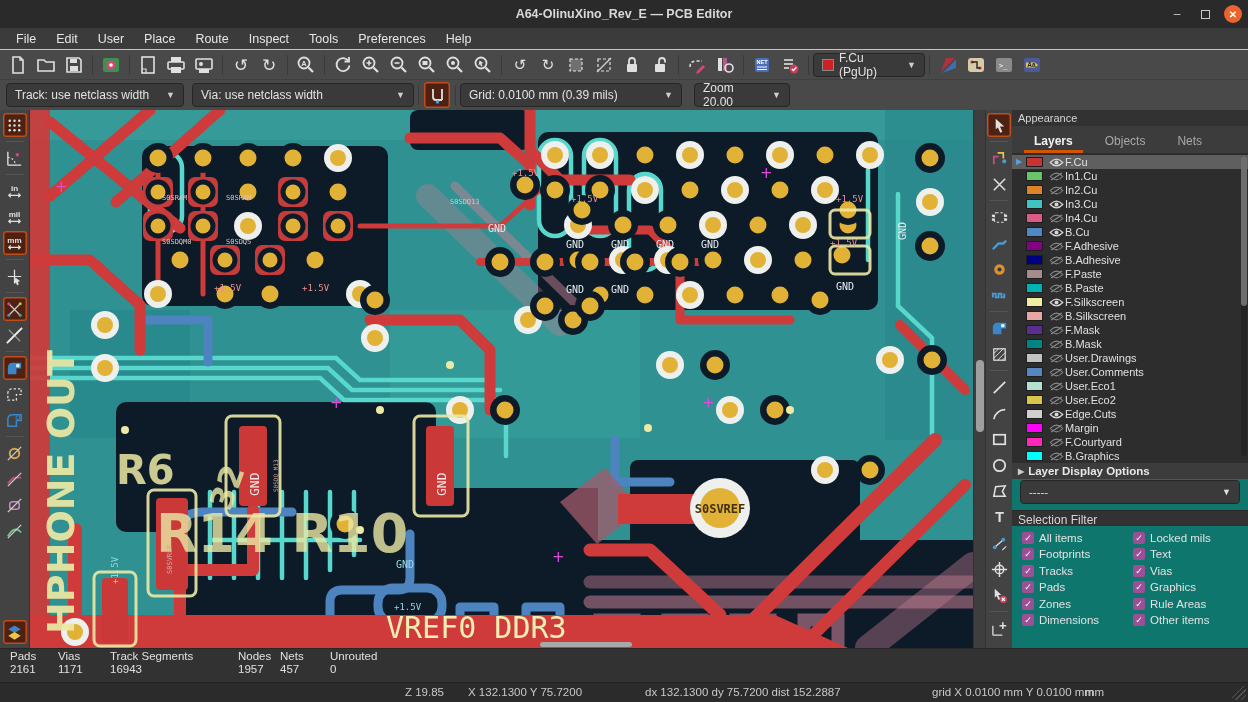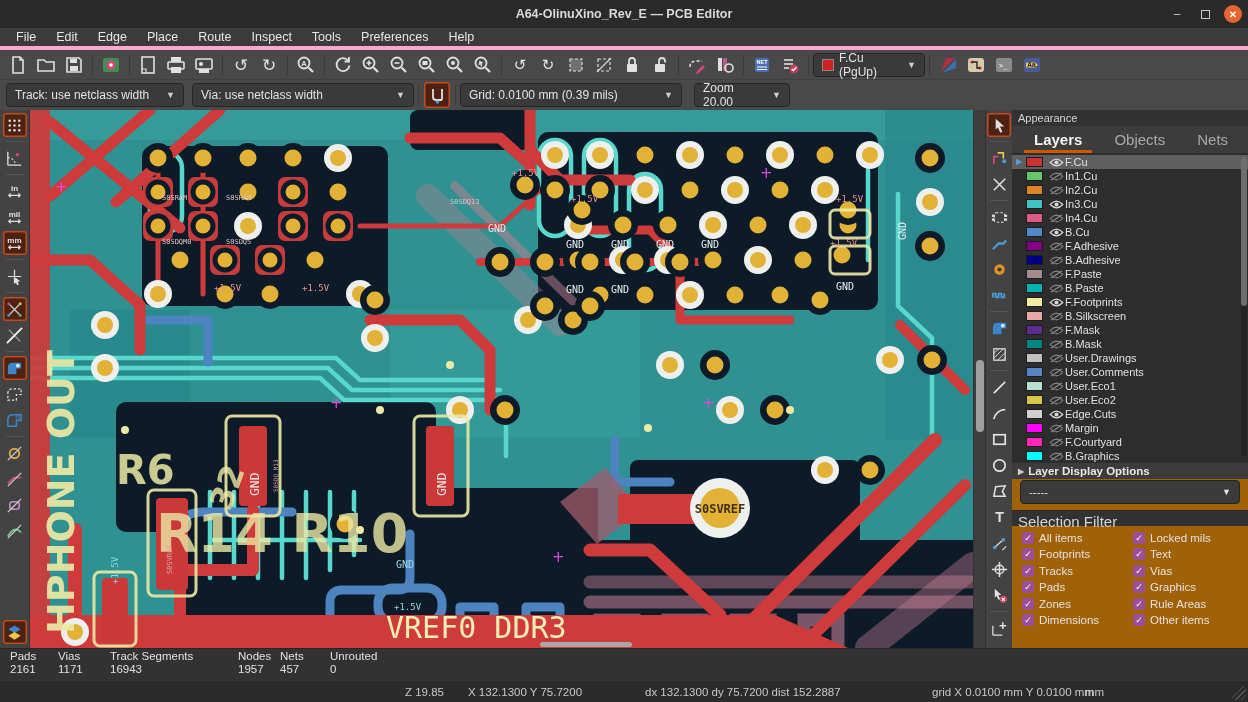--- a/index.html
+++ b/index.html
@@ -6,21 +6,21 @@
   *{box-sizing:border-box;}
   #app{width:1248px;height:702px;display:flex;flex-direction:column;font-family:"Liberation Sans",sans-serif;color:#e0e0e0;background:#494949;overflow:hidden;}
   
   .titlebar{height:28px;background:#2a2a2a;display:flex;align-items:center;position:relative;flex:0 0 28px;}
   .titlebar .title{position:absolute;left:0;right:0;text-align:center;font-size:12.5px;font-weight:bold;color:#d9d9d9;}
   .winbtns{position:absolute;right:6px;top:0;height:28px;display:flex;align-items:center;gap:10px;}
   .winbtn{width:18px;height:18px;display:flex;align-items:center;justify-content:center;color:#c9c9c9;font-size:12px;cursor:default;}
   .winbtn.close{background:#e9642e;border-radius:50%;color:#fff;font-size:10px;font-weight:bold;}
   .winbtn .maxsq{width:9px;height:9px;border:1.4px solid #c9c9c9;display:block;}
   
-  .menubar{height:22px;background:#3b3b3b;display:flex;align-items:center;padding-left:6px;flex:0 0 22px;border-bottom:4px solid #f9a8d4;}
+  .menubar{height:22px;background:#3b3b3b;display:flex;align-items:center;padding-left:6px;flex:0 0 22px;border-bottom:1px solid #f9a8d4;}
   .menu-item{padding:0 10px;font-size:12.5px;color:#e6e6e6;}
   
   .tb{height:30px;background:#494949;display:flex;align-items:center;padding-left:4px;flex:0 0 30px;}
   .tb1{border-bottom:1px solid #404040;}
   .tbtn{width:26px;height:26px;margin:0 1px;border-radius:3px;display:flex;align-items:center;justify-content:center;flex:0 0 auto;}
   .tbtn svg{display:block;}
   .tbtn.active{background:#4e2212;box-shadow:0 0 0 1.5px #bf4d1e inset;}
   .tsep{width:1px;height:20px;background:#3a3a3a;margin:0 4px;flex:0 0 1px;}
   .combo{height:24px;background:#3a3a3a;border:1px solid #262626;border-radius:4px;display:flex;align-items:center;font-size:12px;color:#e2e2e2;padding:0 8px;gap:8px;}
   .combo .caret{margin-left:auto;font-size:9px;color:#cfcfcf;}
@@ -32,40 +32,40 @@
   .sbtn{width:24px;height:24px;margin:1px 0;border-radius:3px;display:flex;align-items:center;justify-content:center;flex:0 0 auto;}
   .sbtn.active{background:#4e2212;box-shadow:0 0 0 1.5px #bf4d1e inset;}
   .ssep{height:1px;width:18px;background:#555;margin:3px 0;flex:0 0 1px;}
   .push-bottom{margin-top:auto;margin-bottom:4px;}
   .canvas-wrap{position:relative;width:943px;flex:0 0 943px;background:#0d1a28;overflow:hidden;}
   .canvas-wrap svg{position:absolute;inset:0;}
   .hthumb{position:absolute;left:510px;bottom:1px;width:92px;height:5px;background:#a8a8a8;border-radius:3px;}
   .vscroll{width:12px;flex:0 0 12px;background:#3e3e3e;position:relative;border-left:1px solid #333;}
   .vthumb{position:absolute;left:2px;top:250px;width:8px;height:72px;background:#9f9f9f;border-radius:4px;}
   
-  .panel{width:236px;flex:0 0 236px;background:#a16207;display:flex;flex-direction:column;font-size:11.5px;}
+  .panel{width:236px;flex:0 0 236px;background:#0f766e;display:flex;flex-direction:column;font-size:11.5px;}
   .panel-header{background:#323232;color:#d5d5d5;font-size:11px;padding:2px 6px;height:16px;flex:0 0 16px;}
   .tabs{height:28px;flex:0 0 28px;display:flex;align-items:flex-end;background:#3c3c3c;padding-left:8px;gap:4px;border-bottom:1px solid #2e2e2e;}
-  .tab{padding:4px 14px 5px 14px;font-size:15px;color:#a8a8a8;position:relative;}
+  .tab{padding:4px 14px 5px 14px;font-size:12px;color:#a8a8a8;position:relative;}
   .tab.active{color:#f2f2f2;font-weight:bold;}
   .tab.active::after{content:"";position:absolute;left:4px;right:4px;bottom:0;height:3px;background:#d45500;}
   .layerlist{flex:0 0 308px;background:#2d2d2d;overflow:hidden;position:relative;padding-top:1px;}
   .lrow{height:14px;display:flex;align-items:center;padding-left:2px;color:#e0e0e0;font-size:11px;line-height:14px;}
   .lrow.selected{background:#5f5f5f;}
   .lrow .sel-arrow{width:10px;font-size:8px;color:#5aa0e0;text-align:center;}
   .lrow .swatch{width:17px;height:10px;margin:0 4px 0 2px;border:1px solid #1d1d1d;flex:0 0 17px;}
   .lrow .eye{width:18px;display:flex;justify-content:center;flex:0 0 18px;}
   .listscroll{position:absolute;right:1px;top:2px;width:6px;height:300px;background:#242424;border-radius:3px;}
   .listthumb{position:absolute;right:0;top:0;width:6px;height:150px;background:#6e6e6e;border-radius:3px;}
   .ldo{height:17px;flex:0 0 17px;background:#3c3c3c;border-top:1px solid #2e2e2e;display:flex;align-items:center;padding-left:6px;color:#e8e8e8;font-size:11.5px;font-weight:bold;gap:4px;}
   .ldo .tri{font-size:8px;color:#ccc;}
   .presets-row{height:18px;flex:0 0 18px;display:flex;align-items:center;justify-content:space-between;padding:0 8px;color:#dcdcdc;margin-top:2px;}
   .presets-select{height:24px;flex:0 0 24px;margin:1px 8px 6px 8px;background:#3a3a3a;border:1px solid #262626;border-radius:4px;display:flex;align-items:center;padding:0 8px;color:#e2e2e2;}
   .presets-select .caret{margin-left:auto;font-size:9px;}
-  .filter-header{background:#323232;color:#d5d5d5;font-size:15px;padding:2px 6px;height:16px;flex:0 0 16px;border-top:1px solid #2a2a2a;}
+  .filter-header{background:#323232;color:#d5d5d5;font-size:12px;padding:2px 6px;height:16px;flex:0 0 16px;border-top:1px solid #2a2a2a;}
   .filter-grid{flex:1 1 auto;display:grid;grid-template-columns:1fr 1fr;align-content:start;padding:5px 4px 0 10px;row-gap:3.5px;}
   .chk{display:flex;align-items:center;gap:5px;color:#e2e2e2;font-size:11.5px;height:13px;}
   .chk .box{width:12px;height:12px;background:#9b4f96;border-radius:2px;color:#fff;font-size:9px;line-height:12px;text-align:center;flex:0 0 12px;}
   
   .stats{height:34px;flex:0 0 34px;background:#323232;position:relative;border-top:1px solid #272727;}
   .stat-col{position:absolute;top:1px;font-size:11.5px;color:#e0e0e0;}
   .stat-col .lab{display:block;}
   .stat-col .val{display:block;margin-top:1px;}
   
   .statusbar{height:20px;flex:0 0 20px;background:#2b2b2b;position:relative;font-size:11.5px;color:#c8c8c8;border-top:1px solid #222;}
@@ -86,21 +86,21 @@
       <div class="winbtn">
           <span class="maxsq"></span>
         </div>
       <div class="winbtn close">✕</div>
     </div>
   </div>
 
   <div class="menubar" id="menubar">
       <span class="menu-item">File</span>
       <span class="menu-item">Edit</span>
-      <span class="menu-item">Edge</span>
+      <span class="menu-item">User</span>
       <span class="menu-item">Place</span>
       <span class="menu-item">Route</span>
       <span class="menu-item">Inspect</span>
       <span class="menu-item">Tools</span>
       <span class="menu-item">Preferences</span>
       <span class="menu-item">Help</span>
     </div>
 
   <div class="tb tb1" id="toolbar1">
       <div class="tbtn">
@@ -1055,21 +1055,21 @@
           </div>
           <div class="lrow">
             <span class="sel-arrow"></span>
             <span class="swatch" style="background: rgb(240, 237, 162);"></span>
             <span class="eye">
               <svg viewBox="0 0 16 10" width="15" height="9">
                 <path d="M1 5 Q8 -2.5 15 5 Q8 12.5 1 5Z" fill="none" stroke="#d8d8d8" stroke-width="1.3"></path>
                 <circle cx="8" cy="5" r="2.2" fill="#d8d8d8"></circle>
               </svg>
             </span>
-            <span>F.Footprints</span>
+            <span>F.Silkscreen</span>
           </div>
           <div class="lrow">
             <span class="sel-arrow"></span>
             <span class="swatch" style="background: rgb(232, 167, 167);"></span>
             <span class="eye">
               <svg viewBox="0 0 16 10" width="15" height="9">
                 <path d="M1 5 Q8 -2.5 15 5 Q8 12.5 1 5Z" fill="none" stroke="#8a8a8a" stroke-width="1.2"></path>
                 <line x1="2" y1="9" x2="14" y2="1" stroke="#8a8a8a" stroke-width="1.4"></line>
               </svg>
             </span>

